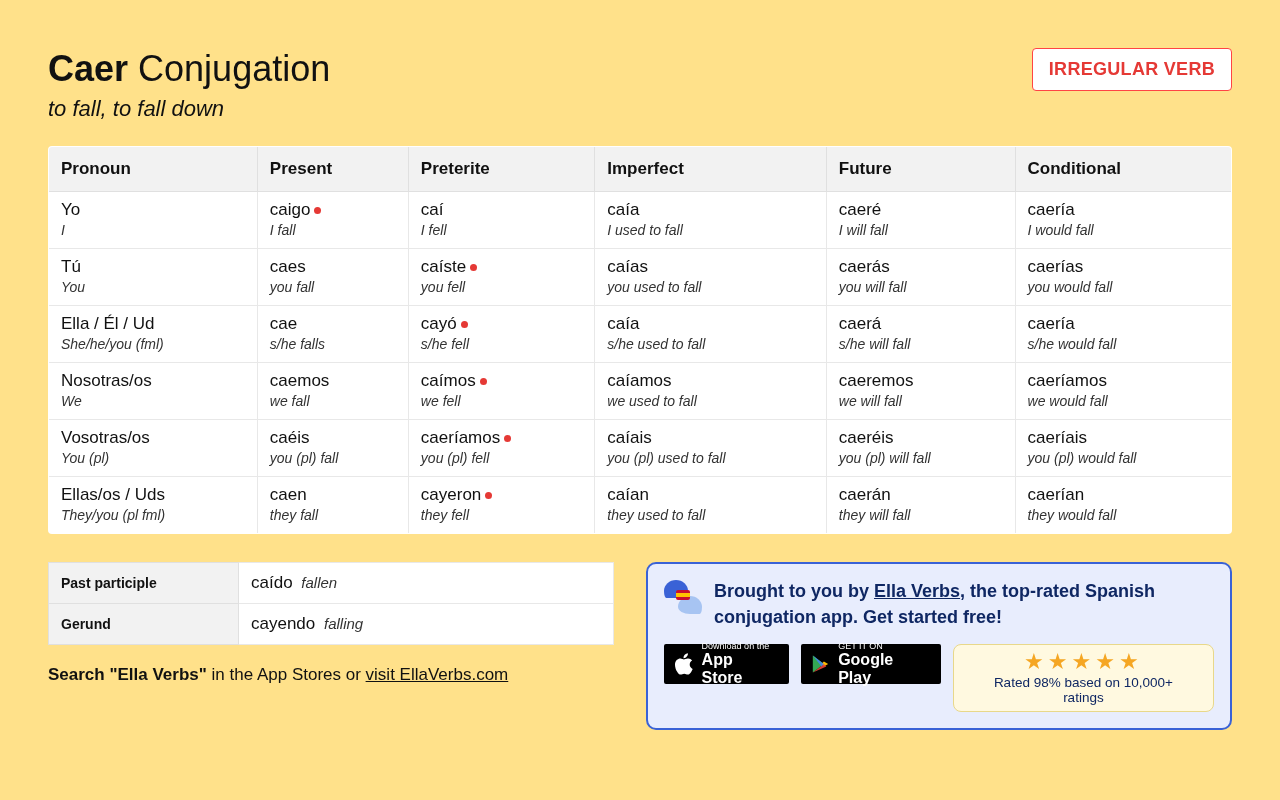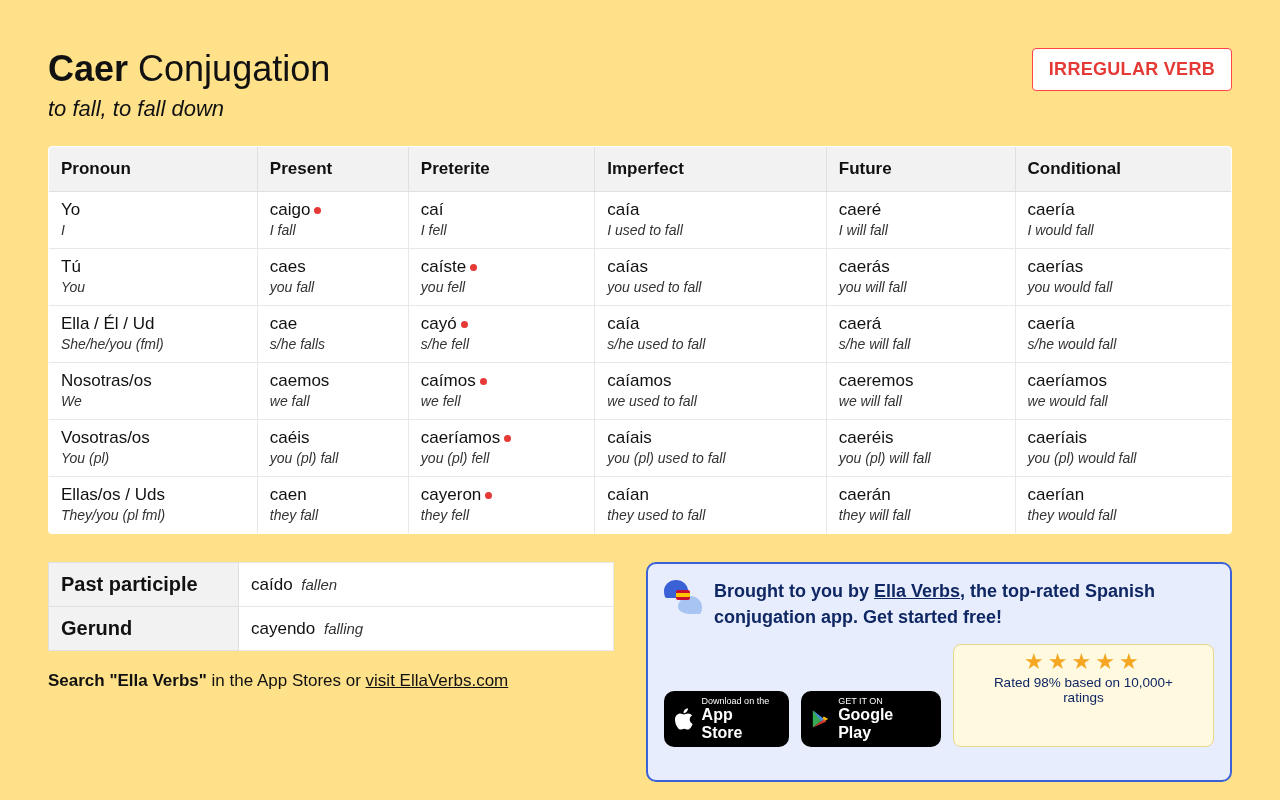--- a/index.html
+++ b/index.html
@@ -31,43 +31,43 @@
   table.conj td {
     padding: 8px 12px 10px; border: 1px solid #e8e8e8; vertical-align: top;
   }
   .pron { font-size: 17px; font-weight: 400; margin-left: 28px; }
   .pron .gloss, .form .gloss { display:block; font-style: italic; font-size: 14px; color: #333; margin-top: 2px;}
   .form { font-size: 17px; }
   .dot { display:inline-block; width:7px; height:7px; background:#e53935; border-radius:50%; margin-left:4px; vertical-align: middle;}
   .below-row { display:flex; gap: 32px; margin-top: 28px; align-items: flex-start;}
   .left-col { flex: 0 0 566px; }
   table.part { width:100%; border-collapse: collapse; background:#fff; border:1px solid #d8d8d8;}
-  table.part th { background:#f2f2f2; text-align:left; padding:10px 12px; font-weight:700; font-size:20px; border:1px solid #e0e0e0; width: 190px;}
+  table.part th { background:#f2f2f2; text-align:left; padding:10px 12px; font-weight:700; font-size:14px; border:1px solid #e0e0e0; width: 190px;}
   table.part td { padding:10px 12px; border:1px solid #e8e8e8; font-size:17px;}
   table.part td .gloss { font-style: italic; font-size:15px; color:#333; margin-left:4px;}
   .search-line { margin-top: 20px; font-size: 17px; font-weight: 600;}
   .search-line .rest { font-weight: 400; }
   .search-line .link { text-decoration: underline; font-weight: 400;}
   .promo {
     flex: 1; background: #e8edfd; border: 2px solid #3a62d6; border-radius: 10px;
-    padding: 14px 16px 33px; color: #0f2763;
+    padding: 14px 16px 16px; color: #0f2763;
   }
   .promo-top { display:flex; gap: 12px; }
   .promo-icon {
     width: 38px; height: 38px; position: relative; flex: 0 0 38px;
   }
   .promo-icon .bubble1 { position:absolute; width:24px; height:18px; background:#3a62d6; border-radius:50% 50% 50% 10%/60% 60% 40% 40%; top:2px; left:0;}
   .promo-icon .bubble2 { position:absolute; width:24px; height:18px; background:#a7c4f2; border-radius:50% 50% 10% 50%/60% 60% 40% 40%; bottom:2px; right:0;}
   .promo-icon .flag { position:absolute; width:14px; height:10px; top:12px; left:12px; background: linear-gradient(to bottom, #c8102e 33%, #ffc400 33% 66%, #c8102e 66%); border-radius:2px;}
   .promo-text { font-size: 18px; font-weight: 700; line-height: 1.45; color:#0f2763;}
   .promo-text .link { text-decoration: underline; }
   .promo-bottom { display:flex; gap:12px; margin-top: 14px; align-items: stretch;}
   .store-btn {
-    background:#000; color:#fff; border-radius:10px; padding:6px 12px 6px 10px;
-    display:flex; align-items:center; gap:8px; height:56px;margin-top:47px;
+    background:#000; color:#fff; border-radius:2px; padding:6px 12px 6px 10px;
+    display:flex; align-items:center; gap:8px; height:40px;
   }
   .store-btn .small { font-size:9px; line-height:1; }
   .store-btn .big { font-size:16px; font-weight:600; line-height:1.1;}
   .rating-box {
     margin-left:auto; background:#fff9e0; border:1px solid #e8d88a; border-radius:8px;
     padding:6px 20px; text-align:center; color:#0f2763;
   }
   .stars { color:#f5a623; font-size:22px; letter-spacing:4px; line-height:1;}
   .rating-text { font-size:13.5px; margin-top:2px; color:#0f2763;}
   svg.apple { width:20px; height:24px; fill:#fff;}

